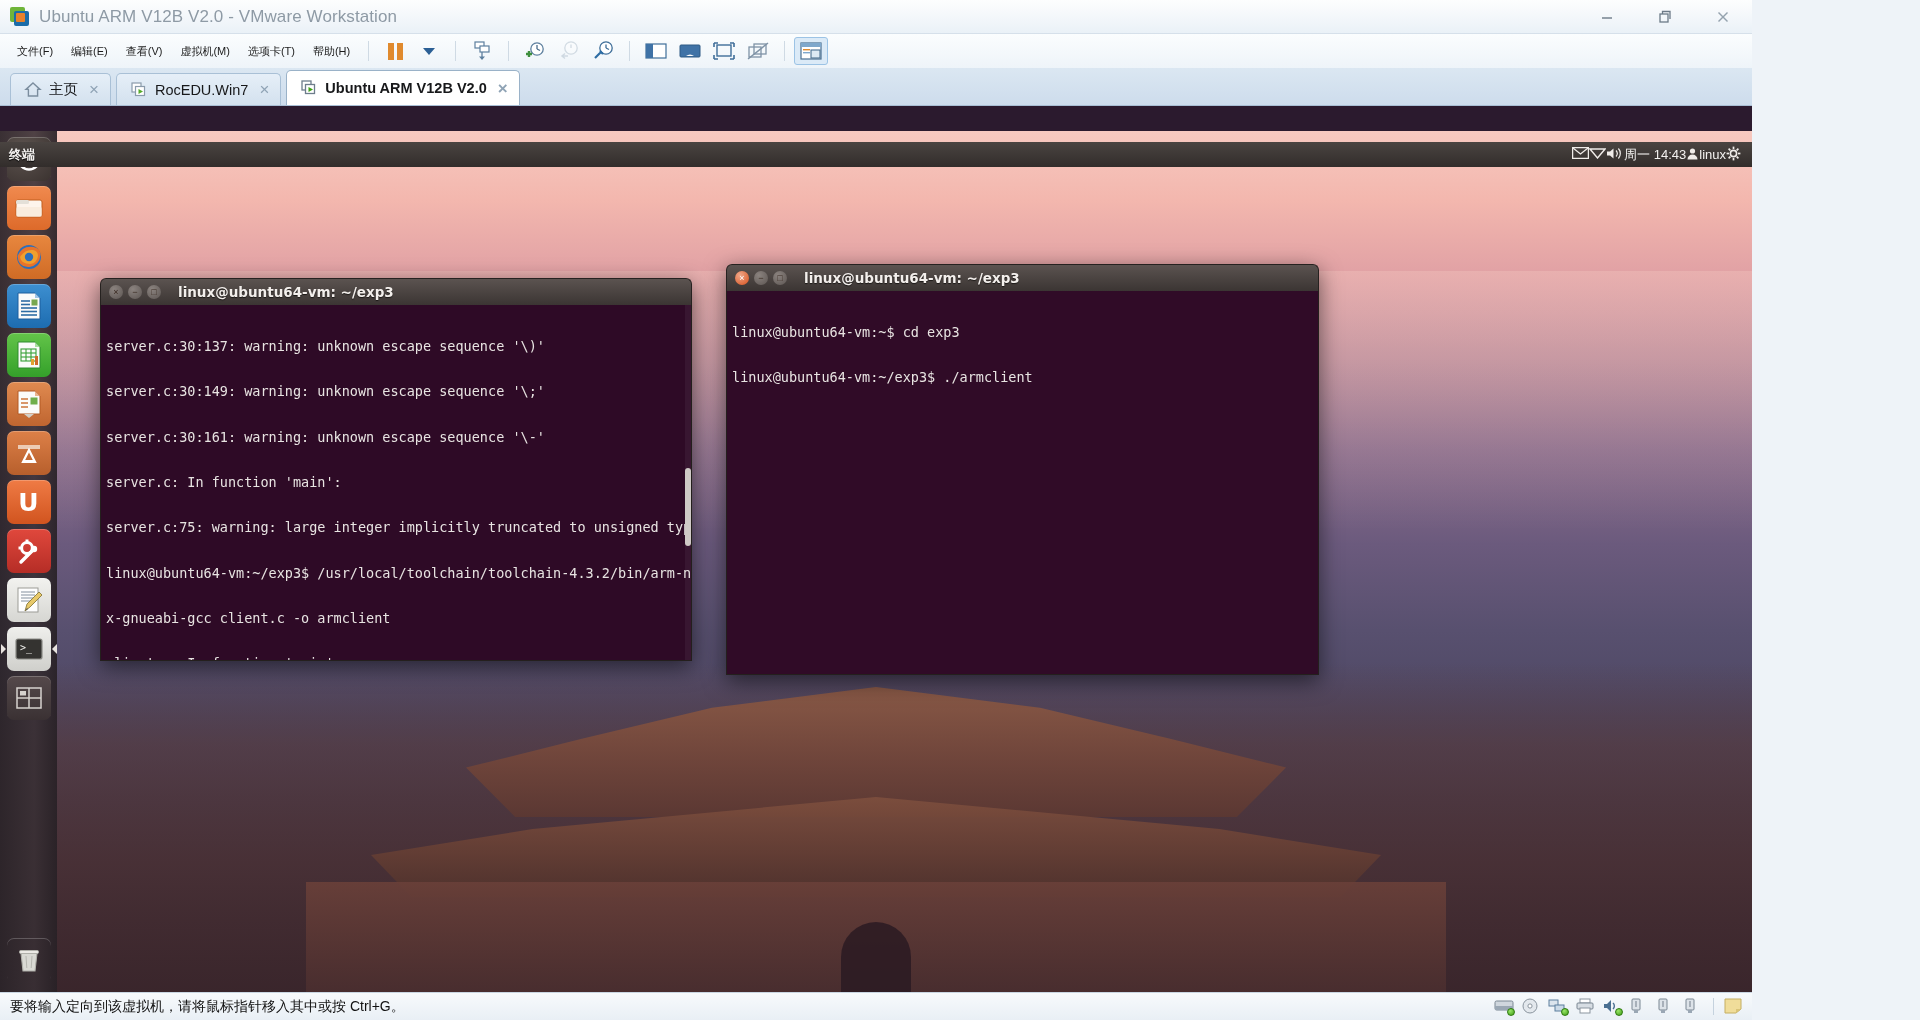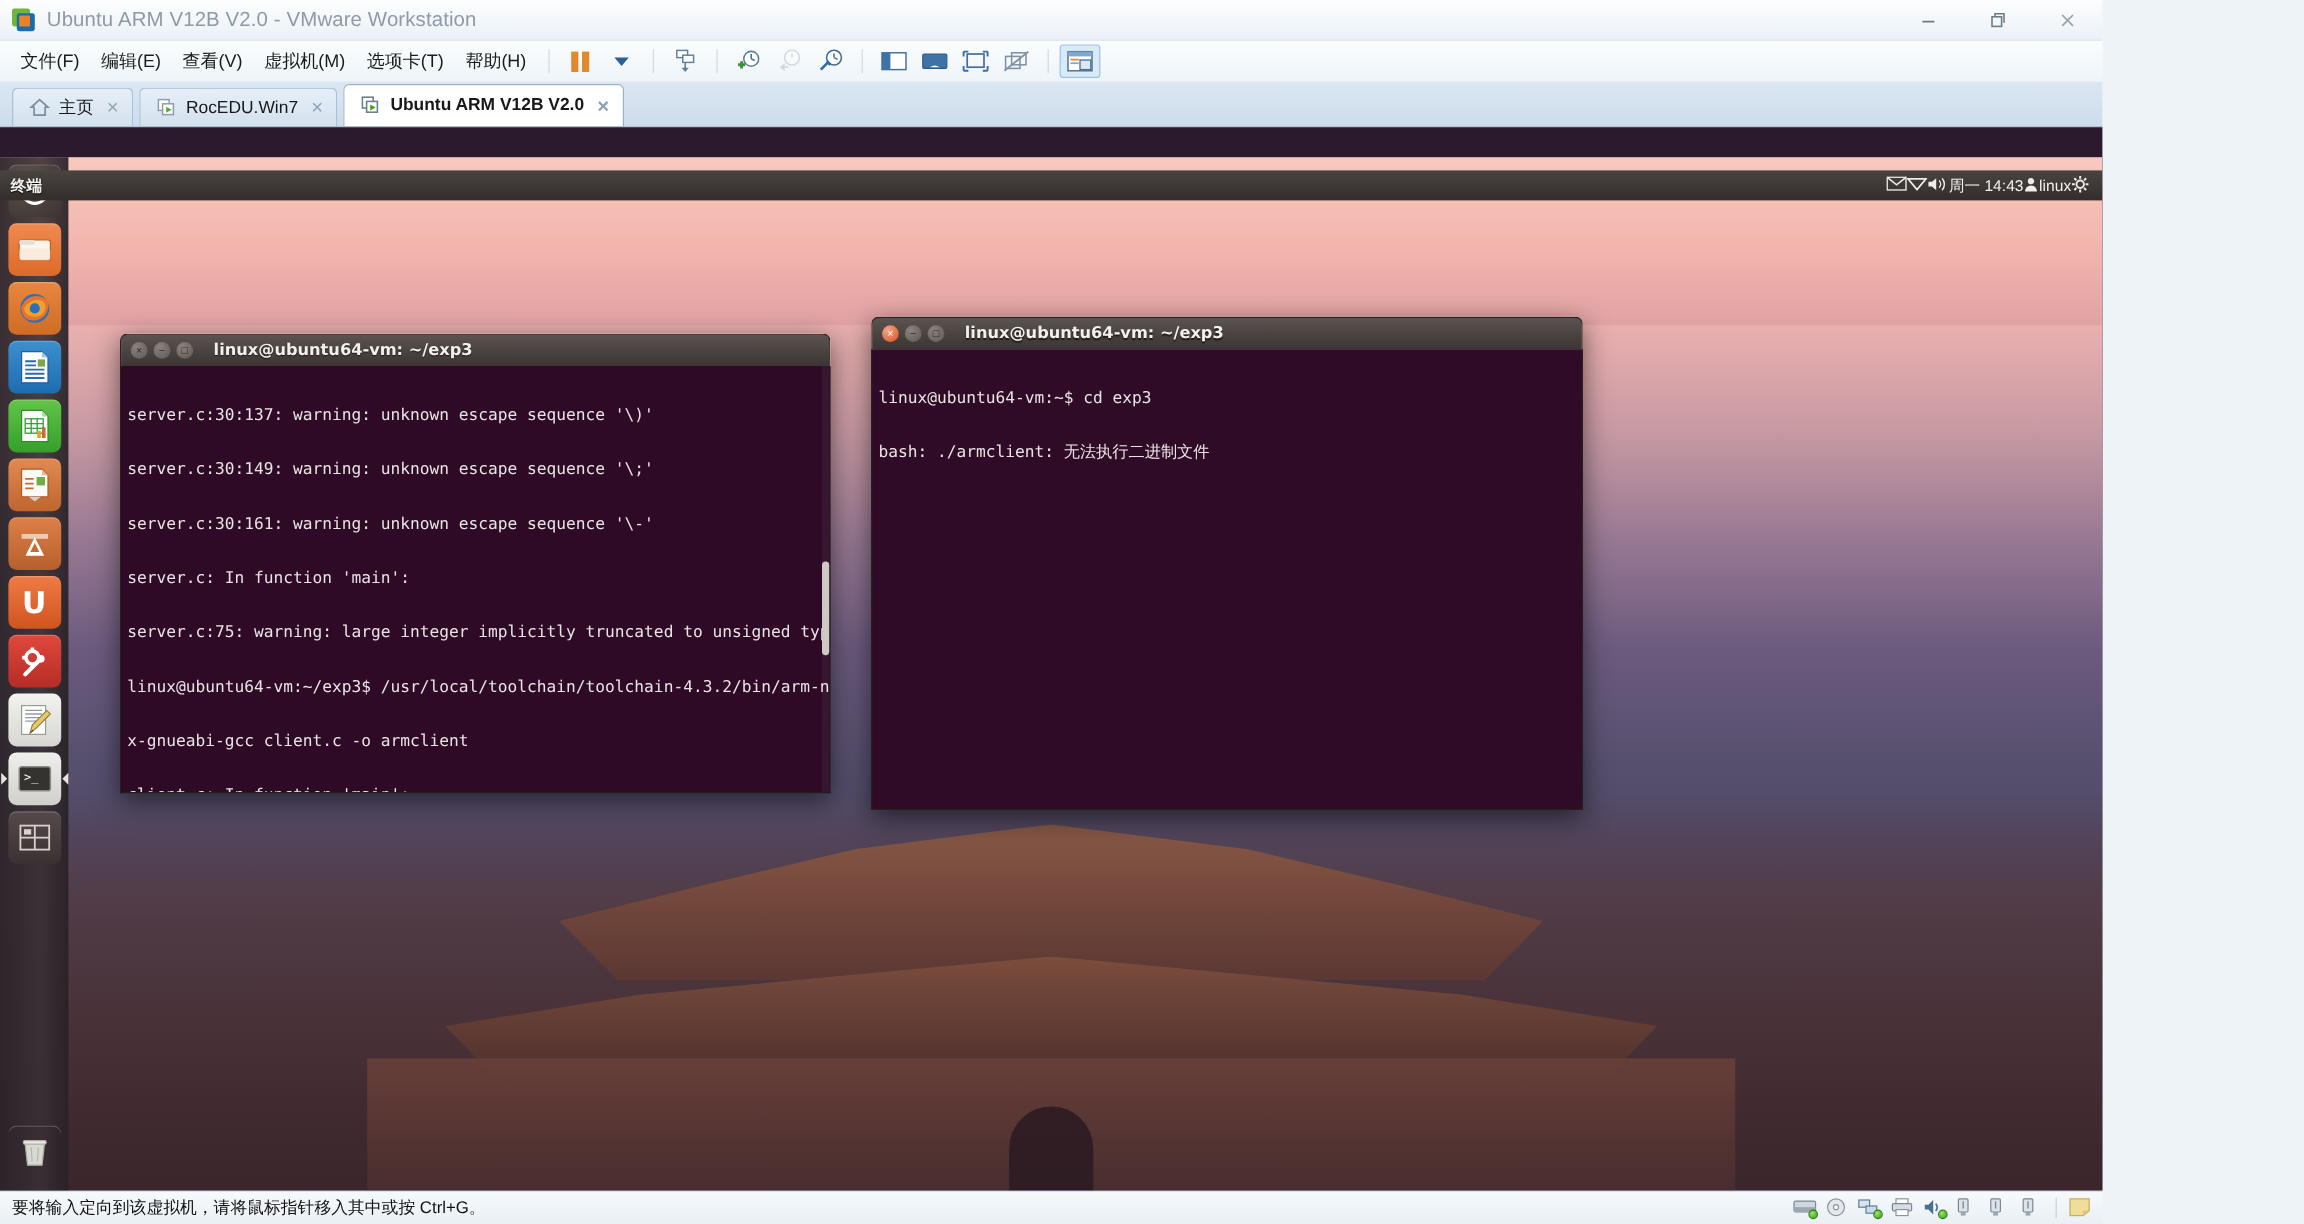--- a/index.html
+++ b/index.html
@@ -39,21 +39,21 @@
   }
   .win-btn svg { display:block; }
 
   .menubar {
     height: 34px; flex: 0 0 34px;
     display: flex; align-items: center;
     background: linear-gradient(180deg,#fbfdfe 0%,#eef4f9 100%);
     padding-left: 8px;
   }
   .menu-item {
-    font-size: 15px; color: #1b1b1b; padding: 4px 9px; white-space: nowrap;
+    font-size: 11px; color: #1b1b1b; padding: 4px 9px; white-space: nowrap;
   }
   .tb-sep { width:1px; height:20px; background:#cfdae4; margin:0 9px; }
   .tb-btn { width: 34px; height:28px; display:flex; align-items:center; justify-content:center; }
   .tb-btn.pressed { background:#dbeaf7; border:1px solid #9cc3e5; border-radius:3px; }
 
   .pause-ico { display:flex; gap:3px; }
   .pause-ico i { display:block; width:6px; height:17px; background:#e08a2e; }
   .caret { width:0;height:0;border-left:6px solid transparent;border-right:6px solid transparent;border-top:7px solid #2b5f95; }
 
   
@@ -592,21 +592,21 @@
 
     <div class="term" id="term-right">
       <div class="term-tb">
         <span class="tbtn close">×</span>
         <span class="tbtn min">−</span>
         <span class="tbtn max">□</span>
         <span class="term-title">linux@ubuntu64-vm: ~/exp3</span>
       </div>
       <div class="term-body">
         <div class="ln">linux@ubuntu64-vm:~$ cd exp3</div>
-        <div class="ln">bash: ./armclient: 无法执行二进制文件</div>
+        <div class="ln">linux@ubuntu64-vm:~/exp3$ ./armclient</div>
       </div>
     </div>
 
     <div class="term" id="term-left">
       <div class="term-tb">
         <span class="tbtn min" style="background:radial-gradient(circle at 35% 30%,#8b837f,#5d5653)">×</span>
         <span class="tbtn min">−</span>
         <span class="tbtn max">□</span>
         <span class="term-title">linux@ubuntu64-vm: ~/exp3</span>
       </div>

